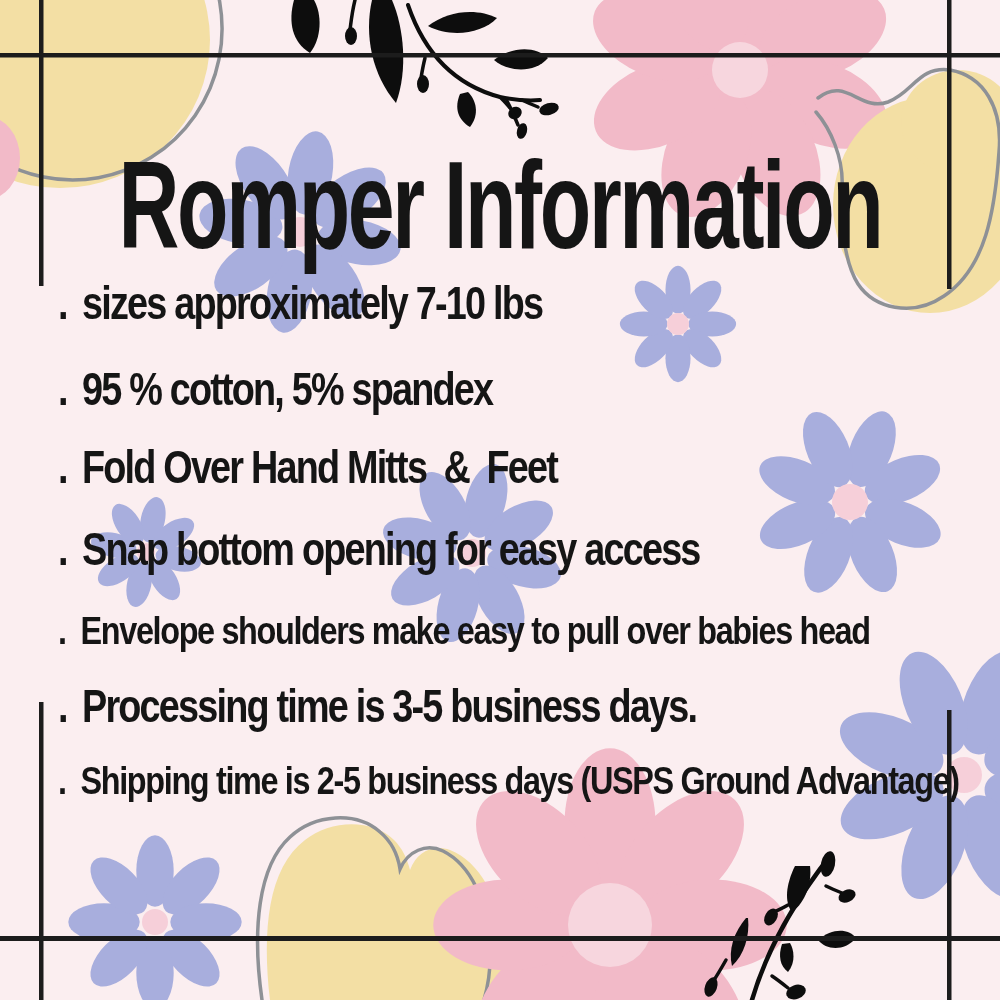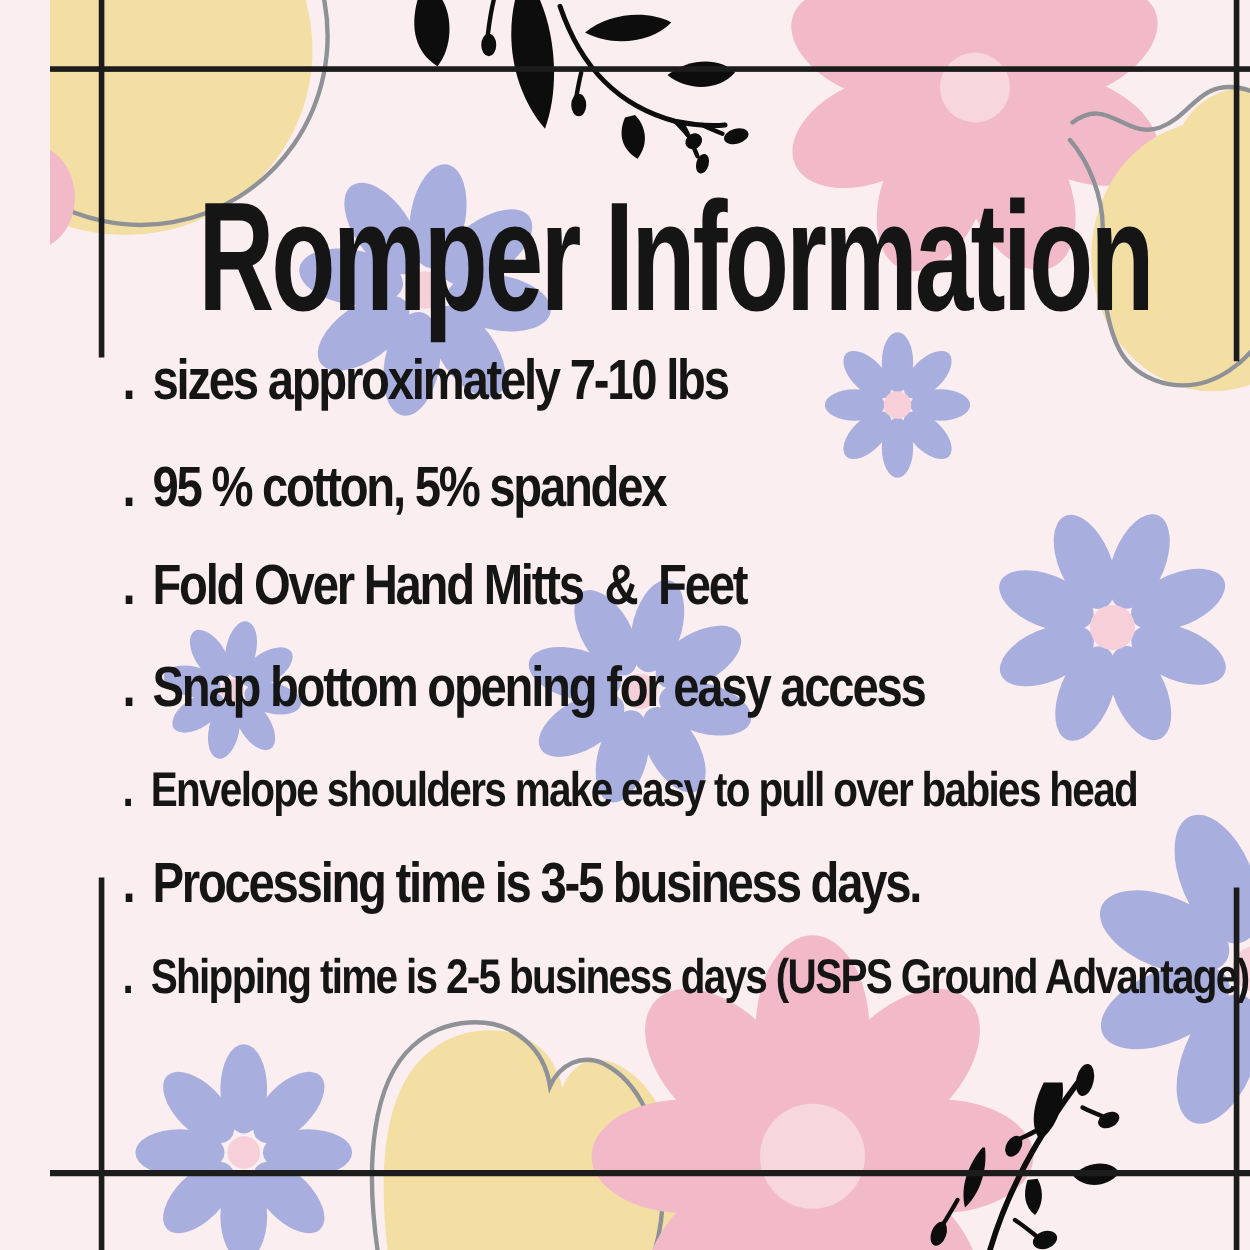--- a/index.html
+++ b/index.html
@@ -4,21 +4,21 @@
 <style>
   :root{
     --background:#fbeef0; --text:#151515; --frame:#1c1c1c;
     --purple-flower:#a8aedd; --pink-flower:#f2bac8; --flower-center-pink:#f6cfd9;
     --flower-center-light:#f7d6de; --yellow-blob:#f3dfa4; --gray-outline:#8e9196;
     --black-decor:#0d0d0d;
   }
   html,body{margin:0;padding:0;}
   body{width:1000px;height:1000px;overflow:hidden;background:var(--background);
        font-family:"Liberation Sans", sans-serif;position:relative;}
-  .stage{position:absolute;inset:0;width:960px;height:1000px;margin-left:40px;}
+  .stage{position:absolute;inset:0;width:960px;height:1000px;}
   svg.decor{position:absolute;left:0;top:0;width:1000px;height:1000px;display:block;}
   .purple{fill:var(--purple-flower);}
   .pinkpetal{fill:var(--pink-flower);}
   .fcenter{fill:var(--flower-center-pink);}
   .fcenterlight{fill:var(--flower-center-light);}
   .yellow{fill:var(--yellow-blob);}
   .grayline{stroke:var(--gray-outline);stroke-width:3.5;fill:none;stroke-linecap:round;}
   .blackfill{fill:var(--black-decor);}
   .blackstroke{stroke:var(--black-decor);fill:none;stroke-linecap:round;}
   .frameline{fill:var(--frame);}

